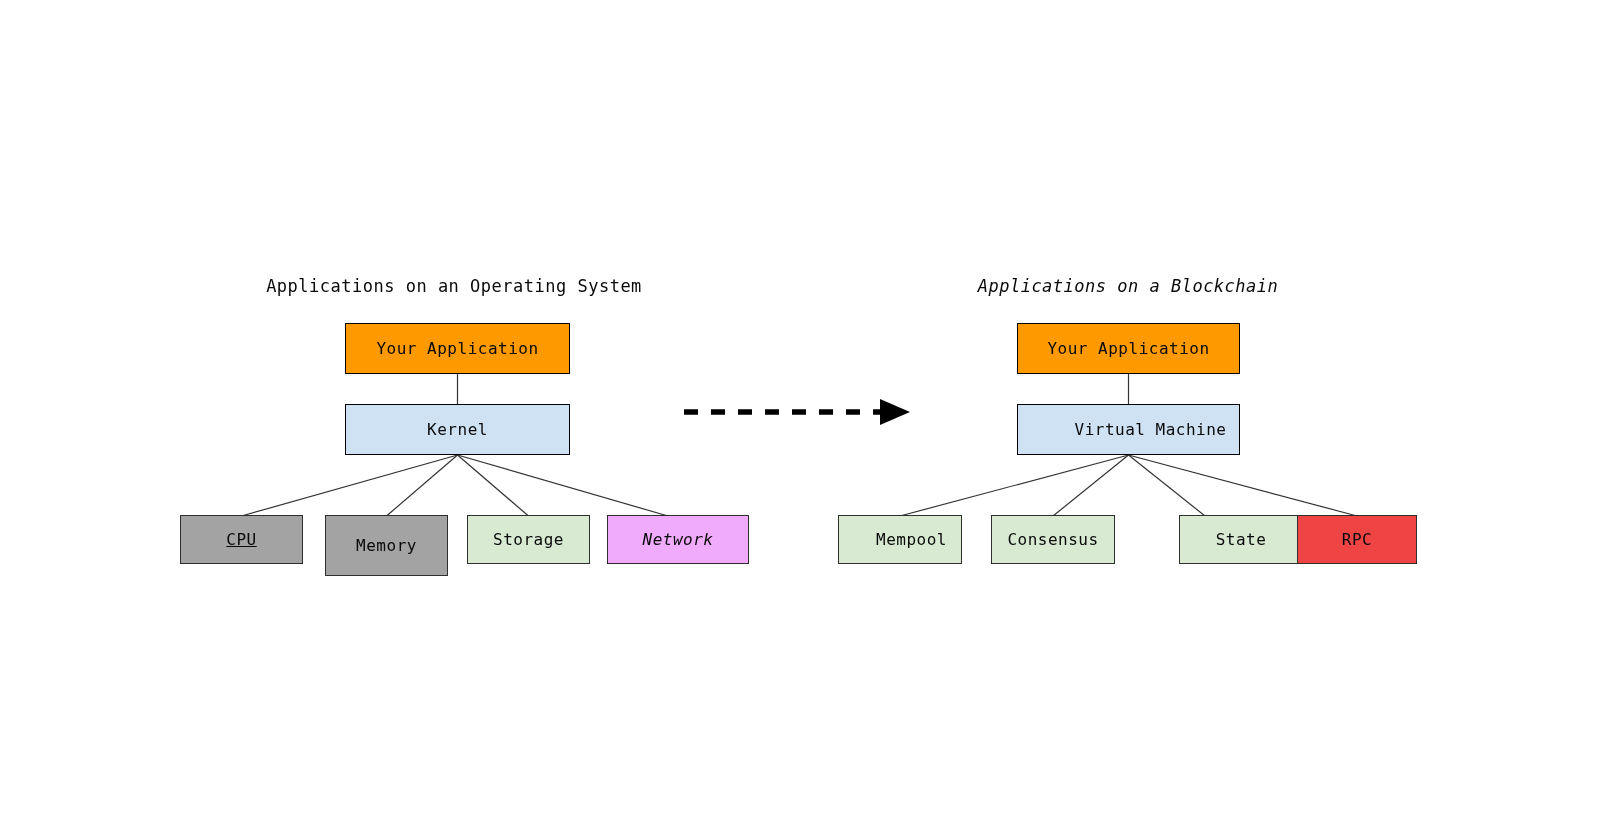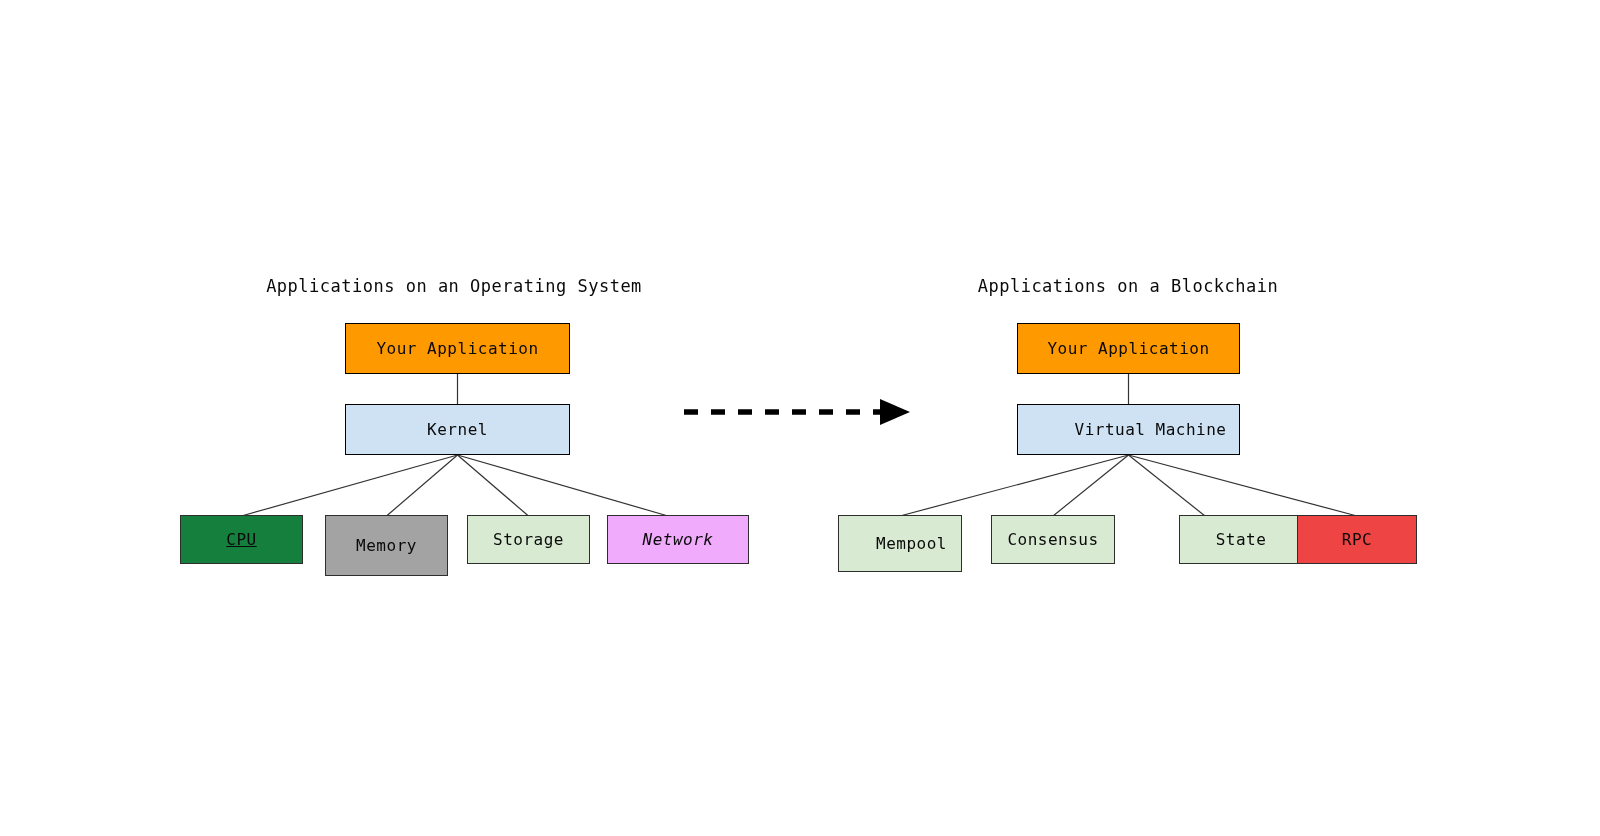--- a/index.html
+++ b/index.html
@@ -66,33 +66,33 @@
     <polygon points="880,399 910,412 880,425" fill="#000000"></polygon>
   </g>
 </svg>
 
 <div class="diagram-title" style="left:180px; width:548px;">Applications on an Operating System</div>
 
 <div class="node" style="left: 345px; top: 323px; width: 225px; height: 51px; background-color: rgb(255, 153, 0);">Your Application</div>
 
 <div class="node" style="left: 345px; top: 404px; width: 225px; height: 51px; background-color: rgb(207, 226, 243);">Kernel</div>
 
-<div class="node leaf" style="left: 180px; top: 515px; width: 123px; height: 49px; background-color: #15803d; text-decoration: underline;">CPU</div>
+<div class="node leaf" style="left: 180px; top: 515px; width: 123px; height: 49px; background-color: #a3a3a3; text-decoration: underline;">CPU</div>
 
 <div class="node leaf" style="left: 325px; top: 515px; width: 123px; height: 61px; background-color: #a3a3a3;">Memory</div>
 
 <div class="node leaf" style="left: 467px; top: 515px; width: 123px; height: 49px; background-color: rgb(217, 234, 211);">Storage</div>
 
 <div class="node leaf" style="left: 607px; top: 515px; width: 142px; height: 49px; background-color: #f0abfc; font-style: italic;">Network</div>
 
-<div class="diagram-title" style="left:838px; width:580px;">Applications on a Blockchain</div>
+<div class="diagram-title" style="left:838px; width:580px;font-style:italic;">Applications on a Blockchain</div>
 
 <div class="node" style="left: 1017px; top: 323px; width: 223px; height: 51px; background-color: rgb(255, 153, 0);">Your Application</div>
 
 <div class="node" style="left: 1017px; top: 404px; width: 223px; height: 51px; background-color: rgb(207, 226, 243); padding-left: 44px;">Virtual Machine</div>
 
-<div class="node leaf" style="left: 838px; top: 515px; width: 124px; height: 57px; background-color: rgb(217, 234, 211); padding-left: 23px;">Mempool</div>
+<div class="node leaf" style="left: 838px; top: 515px; width: 124px; height: 49px; background-color: rgb(217, 234, 211); padding-left: 23px;">Mempool</div>
 
 <div class="node leaf" style="left: 991px; top: 515px; width: 124px; height: 49px; background-color: rgb(217, 234, 211);">Consensus</div>
 
 <div class="node leaf" style="left: 1143px; top: 515px; width: 124px; height: 49px; background-color: rgb(217, 234, 211); margin-left: 36px;">State</div>
 
 <div class="node leaf" style="left: 1297px; top: 515px; width: 120px; height: 49px; background-color: #ef4444;">RPC</div>
 
 </body></html>

